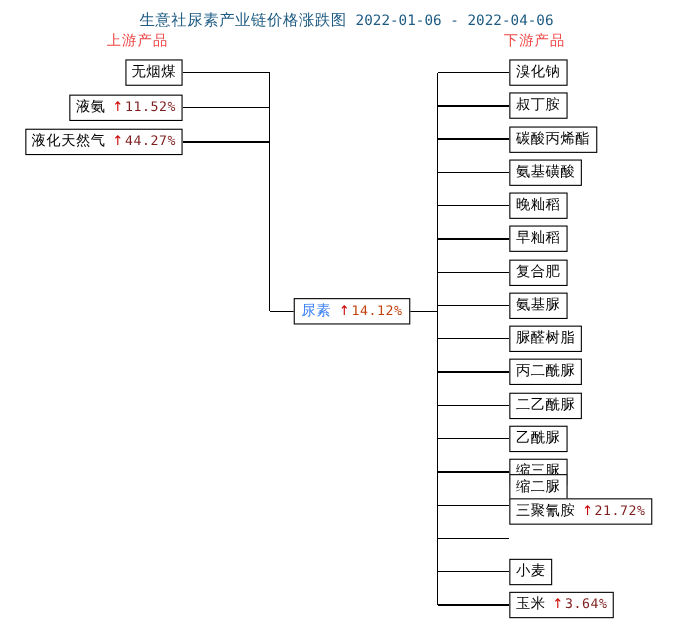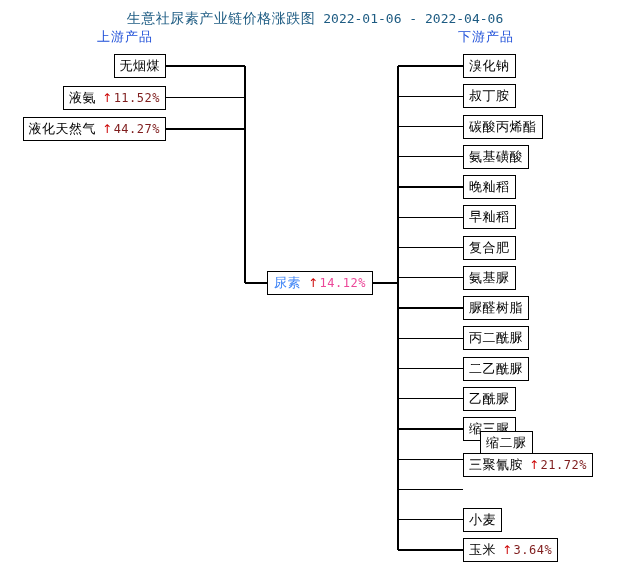--- a/index.html
+++ b/index.html
@@ -41,21 +41,21 @@
     font-family: "DejaVu Sans Mono", "Liberation Mono", monospace;
     font-size: 13px;
     letter-spacing: 0px;
     margin-left: 8px;
   }
 
   
   .col-header {
     position: absolute;
     font-size: 13px;
-    color: #1d4ed8;
+    color: #ef4444;
     white-space: nowrap;
     letter-spacing: 1px;
   }
   #header-upstream   { left: 97px;  top: 28px; }
   #header-downstream { left: 458px; top: 28px; }
 
   
   #wires {
     position: absolute;
     left: 0; top: 0;
@@ -113,21 +113,21 @@
     font-size: 13px;
     letter-spacing: 0.5px;
   }
   #node-center .pname { color: #3b82f6; }
   #node-center .arrow {
     color: #cc0000;
     font-size: 12px;
     margin-left: 7px;
   }
   #node-center .pct {
-    color: #ec4899;
+    color: #c2410c;
     font-family: "DejaVu Sans Mono", "Liberation Mono", monospace;
     font-size: 12px;
     margin-left: 1px;
   }
 </style>
 </head>
 <body>
 
 <div id="canvas">
 
@@ -177,21 +177,21 @@
       <div class="node downstream" style="top: 144.75px; left: 463px;"><span class="pname">氨基磺酸</span></div>
       <div class="node downstream" style="top: 175px; left: 463px;"><span class="pname">晚籼稻</span></div>
       <div class="node downstream" style="top: 205.25px; left: 463px;"><span class="pname">早籼稻</span></div>
       <div class="node downstream" style="top: 235.5px; left: 463px;"><span class="pname">复合肥</span></div>
       <div class="node downstream" style="top: 265.75px; left: 463px;"><span class="pname">氨基脲</span></div>
       <div class="node downstream" style="top: 296px; left: 463px;"><span class="pname">脲醛树脂</span></div>
       <div class="node downstream" style="top: 326.25px; left: 463px;"><span class="pname">丙二酰脲</span></div>
       <div class="node downstream" style="top: 356.5px; left: 463px;"><span class="pname">二乙酰脲</span></div>
       <div class="node downstream" style="top: 386.75px; left: 463px;"><span class="pname">乙酰脲</span></div>
       <div class="node downstream" style="top: 417px; left: 463px;"><span class="pname">缩三脲</span></div>
-      <div class="node downstream" style="top: 431px; left: 463px; margin-left: 17px;"><span class="pname">缩二脲</span></div>
+      <div class="node downstream" style="top: 431px; left: 463px;"><span class="pname">缩二脲</span></div>
       <div class="node downstream" style="top: 453px; left: 463px;"><span class="pname">三聚氰胺</span><span class="arrow">↑</span><span class="pct">21.72%</span></div>
       <div class="node downstream" style="top: 507.75px; left: 463px;"><span class="pname">小麦</span></div>
       <div class="node downstream" style="top: 538px; left: 463px;"><span class="pname">玉米</span><span class="arrow">↑</span><span class="pct">3.64%</span></div>
     </div>
 
   <div id="node-center">
     <span class="pname">尿素</span><span class="arrow">↑</span><span class="pct">14.12%</span>
   </div>
 
 </div>

